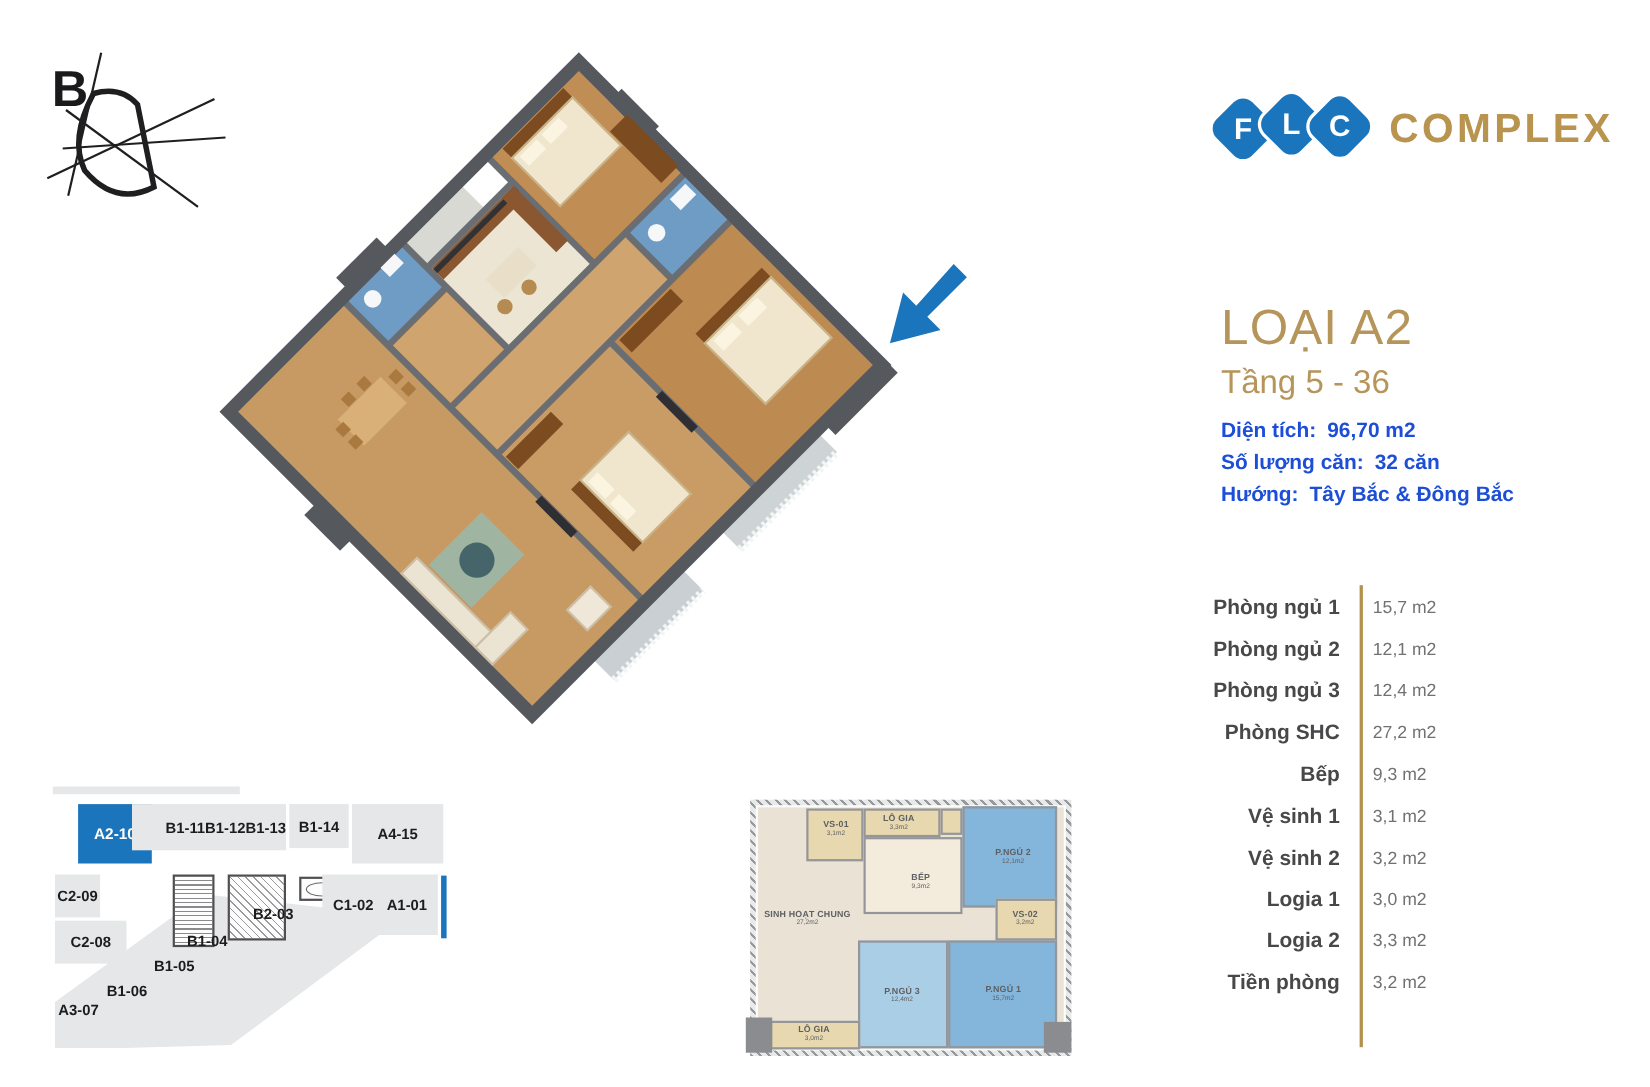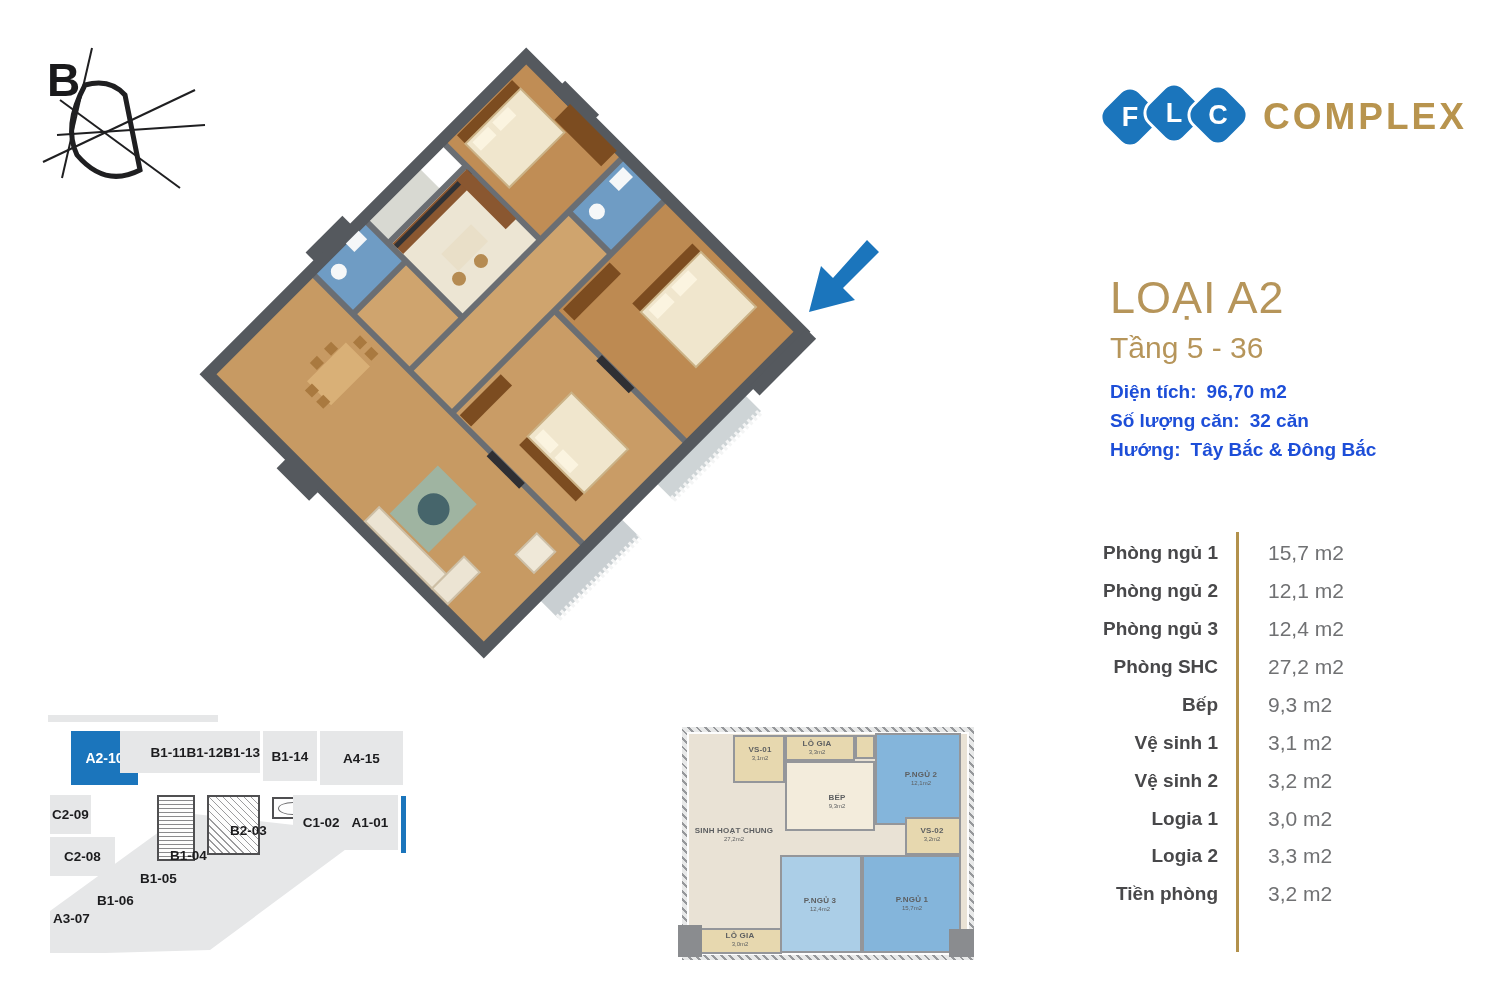--- a/index.html
+++ b/index.html
@@ -25,21 +25,21 @@
   
   .type-title { position:absolute; left:1110px; top:272px; font-size:45px; color:#b6955a; letter-spacing:1px; }
   .type-sub   { position:absolute; left:1110px; top:331px; font-size:30px; color:#b6955a; }
   .info { position:absolute; left:1110px; top:377px; font-size:19px; font-weight:bold; color:#1d4ed8; }
   .info-row { display:flex; gap:10px; line-height:29px; white-space:nowrap; }
   
   .room-list { position:absolute; left:1100px; top:534px; width:390px; height:424px; }
   .gold-line { position:absolute; left:136px; top:-2px; width:3px; height:420px; background:#b2914c; }
   .rl-row { position:absolute; left:0; width:100%; height:38px; display:flex; align-items:center; }
   .rl-label { width:118px; text-align:right; font-weight:bold; font-size:19px; color:#48484a; white-space:nowrap; }
-  .rl-value { margin-left:50px; font-size:21px; color:#707173; white-space:nowrap; }
+  .rl-value { margin-left:30px; font-size:16px; color:#707173; white-space:nowrap; }
   
   .key-plan { position:absolute; left:45px; top:715px; width:365px; height:243px;
     font-size:13.5px; font-weight:bold; color:#1c1c1e; }
   .kp-box { position:absolute; background:#e6e7e8; display:flex; align-items:center; justify-content:center; }
   .kp-strip { position:absolute; background:#e6e7e8; }
   .kp-hl { background:#1b75bc; color:#ffffff; font-size:14px;margin-left:21px; }
   .kp-band { position:absolute; left:0; top:78px; width:365px; height:165px; background:#e6e7e8;
     clip-path:polygon(140px 20px, 258px 33px, 312px 41px, 312px 48px, 165px 157px, 60px 160px, 5px 160px, 5px 118px); }
   .kp-dlabel { position:absolute; white-space:nowrap; }
   .kp-sep { position:absolute; width:2px; height:62px; background:#ffffff; transform:rotate(58deg); }
@@ -272,21 +272,21 @@
     <div class="kp-sep" style="left:96px;top:74px"></div>
     <div class="kp-sep" style="left:54px;top:96px"></div>
     <div class="kp-box kp-hl" style="left:5px;top:16px;width:67px;height:54px">
       <span>A2-10</span>
     </div>
     <div class="kp-box" style="left:75px;top:16px;width:140px;height:42px;justify-content:flex-end">
       <span>B1-11</span>
       <span>B1-12</span>
       <span>B1-13</span>
     </div>
-    <div class="kp-box" style="left:218px;top:16px;width:54px;height:50px">
+    <div class="kp-box" style="left:218px;top:16px;width:54px;height:40px">
       <span>B1-14</span>
     </div>
     <div class="kp-box" style="left:275px;top:16px;width:83px;height:54px">
       <span>A4-15</span>
     </div>
     <div class="kp-box" style="left:5px;top:80px;width:41px;height:39px">
       <span>C2-09</span>
     </div>
     <div class="kp-box" style="left:5px;top:122px;width:65px;height:39px">
       <span>C2-08</span>

